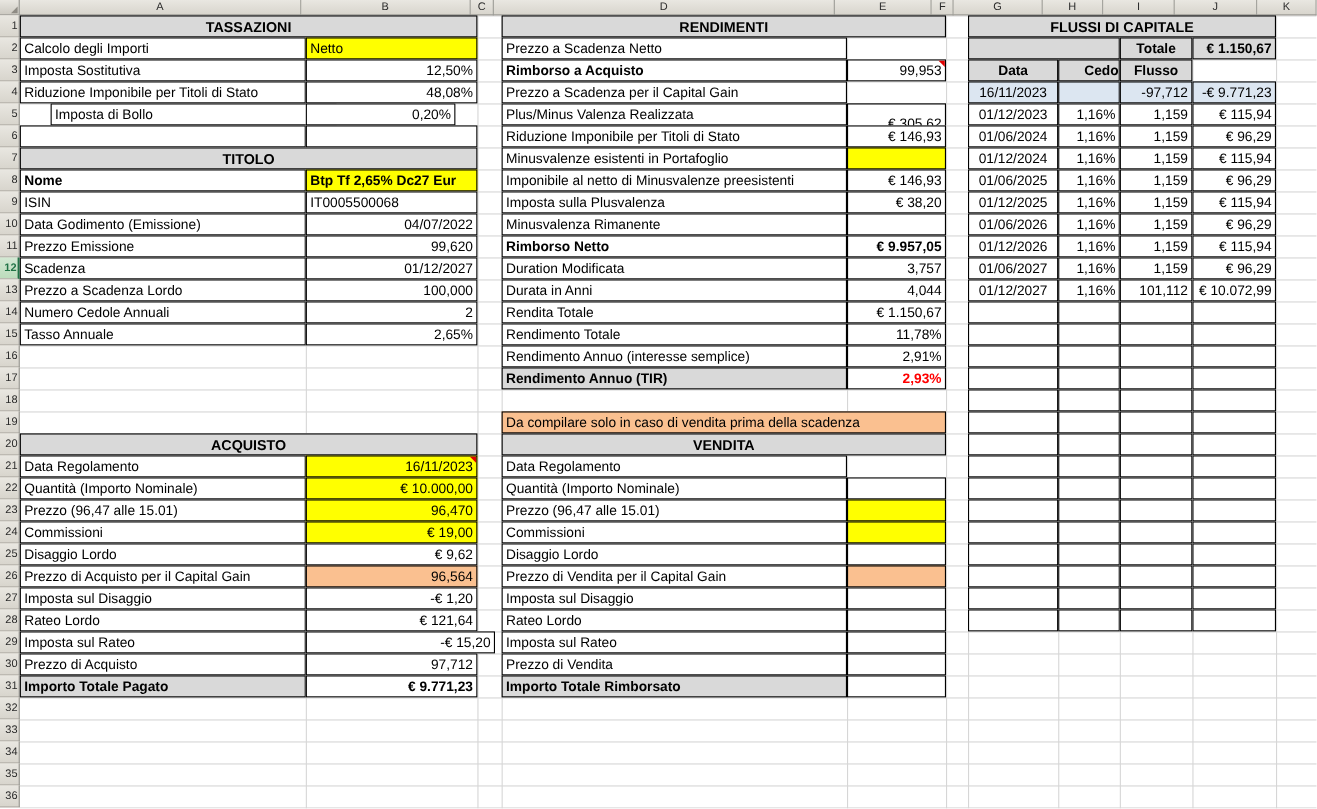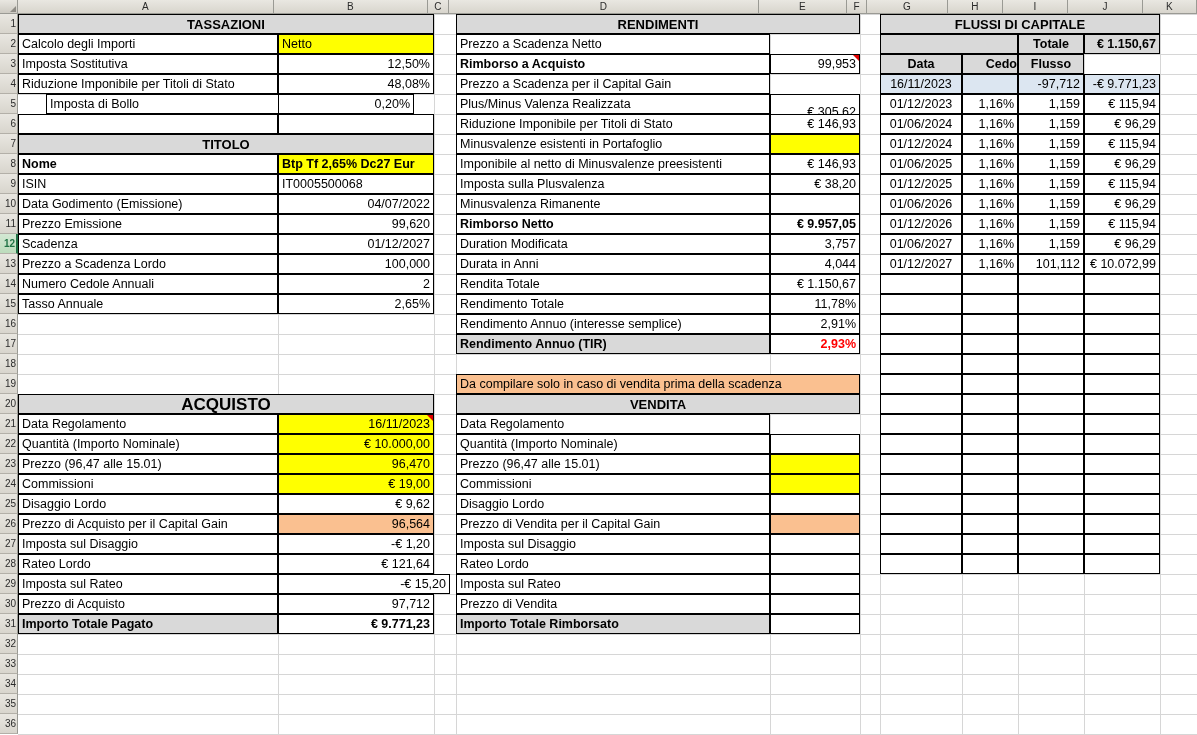--- a/index.html
+++ b/index.html
@@ -242,21 +242,21 @@
       <div class="cell l bordered" style="left: 0px; top: 200px; width: 260px; height: 20px;">Prezzo Emissione</div>
       <div class="cell r bordered" style="left: 260px; top: 200px; width: 156px; height: 20px;">99,620</div>
       <div class="cell l bordered" style="left: 0px; top: 220px; width: 260px; height: 20px;">Scadenza</div>
       <div class="cell r bordered" style="left: 260px; top: 220px; width: 156px; height: 20px;">01/12/2027</div>
       <div class="cell l bordered" style="left: 0px; top: 240px; width: 260px; height: 20px;">Prezzo a Scadenza Lordo</div>
       <div class="cell r bordered" style="left: 260px; top: 240px; width: 156px; height: 20px;">100,000</div>
       <div class="cell l bordered" style="left: 0px; top: 260px; width: 260px; height: 20px;">Numero Cedole Annuali</div>
       <div class="cell r bordered" style="left: 260px; top: 260px; width: 156px; height: 20px;">2</div>
       <div class="cell l bordered" style="left: 0px; top: 280px; width: 260px; height: 20px;">Tasso Annuale</div>
       <div class="cell r bordered" style="left: 260px; top: 280px; width: 156px; height: 20px;">2,65%</div>
-      <div class="cell c bordered b gray" style="left: 0px; top: 380px; width: 416px; height: 20px; font-size: 17px;">ACQUISTO</div>
+      <div class="cell c bordered b gray" style="left: 0px; top: 380px; width: 416px; height: 20px; font-size: 13px;">ACQUISTO</div>
       <div class="cell l bordered" style="left: 0px; top: 400px; width: 260px; height: 20px;">Data Regolamento</div>
       <div class="cell r bordered yellow cmt" style="left: 260px; top: 400px; width: 156px; height: 20px;">16/11/2023</div>
       <div class="cell l bordered" style="left: 0px; top: 420px; width: 260px; height: 20px;">Quantità (Importo Nominale)</div>
       <div class="cell r bordered yellow" style="left: 260px; top: 420px; width: 156px; height: 20px;">€ 10.000,00</div>
       <div class="cell l bordered" style="left: 0px; top: 440px; width: 260px; height: 20px;">Prezzo (96,47 alle 15.01)</div>
       <div class="cell r bordered yellow" style="left: 260px; top: 440px; width: 156px; height: 20px;">96,470</div>
       <div class="cell l bordered" style="left: 0px; top: 460px; width: 260px; height: 20px;">Commissioni</div>
       <div class="cell r bordered yellow" style="left: 260px; top: 460px; width: 156px; height: 20px;">€ 19,00</div>
       <div class="cell l bordered" style="left: 0px; top: 480px; width: 260px; height: 20px;">Disaggio Lordo</div>
       <div class="cell r bordered" style="left: 260px; top: 480px; width: 156px; height: 20px;">€ 9,62</div>

